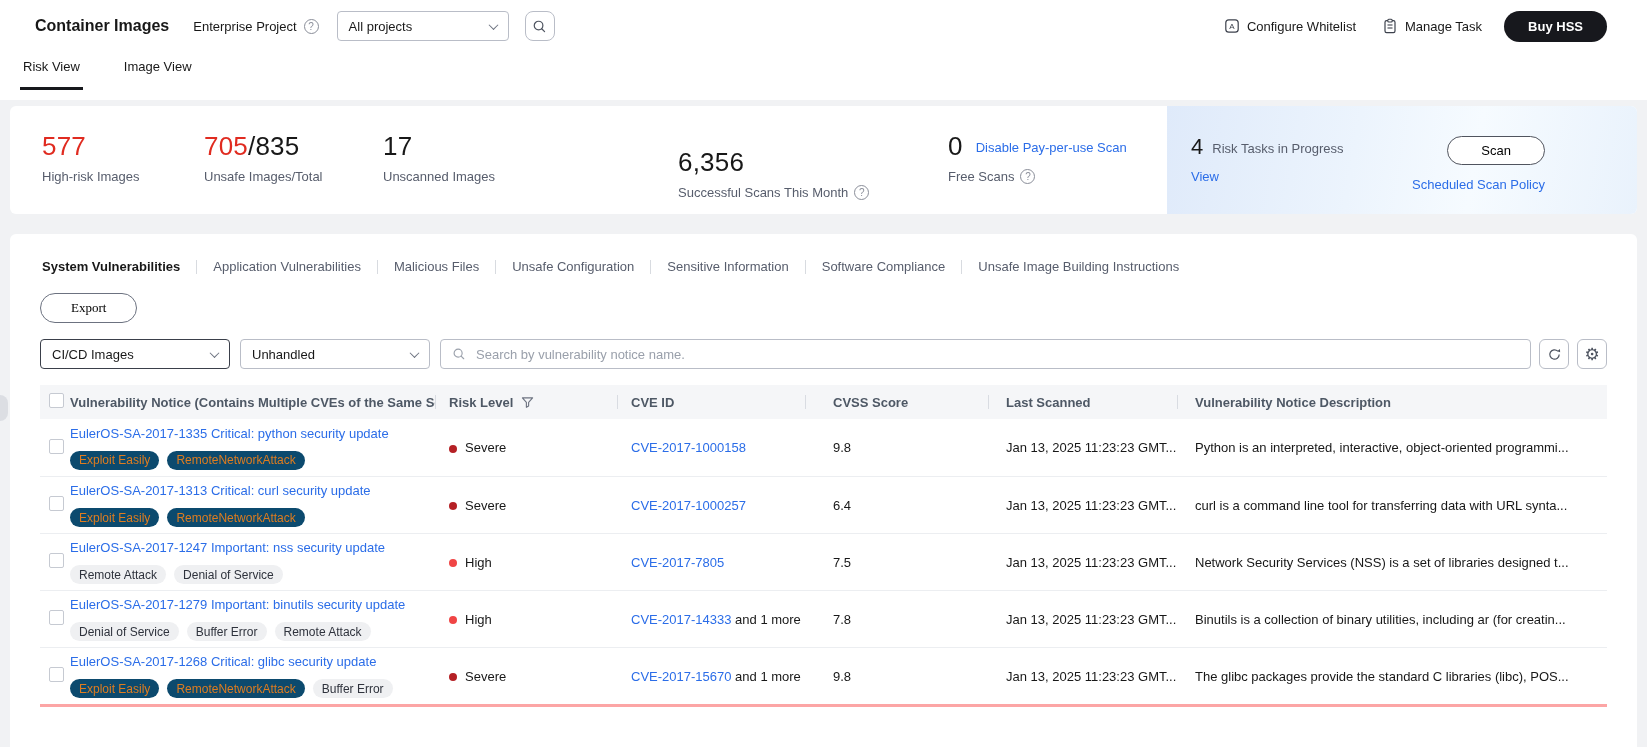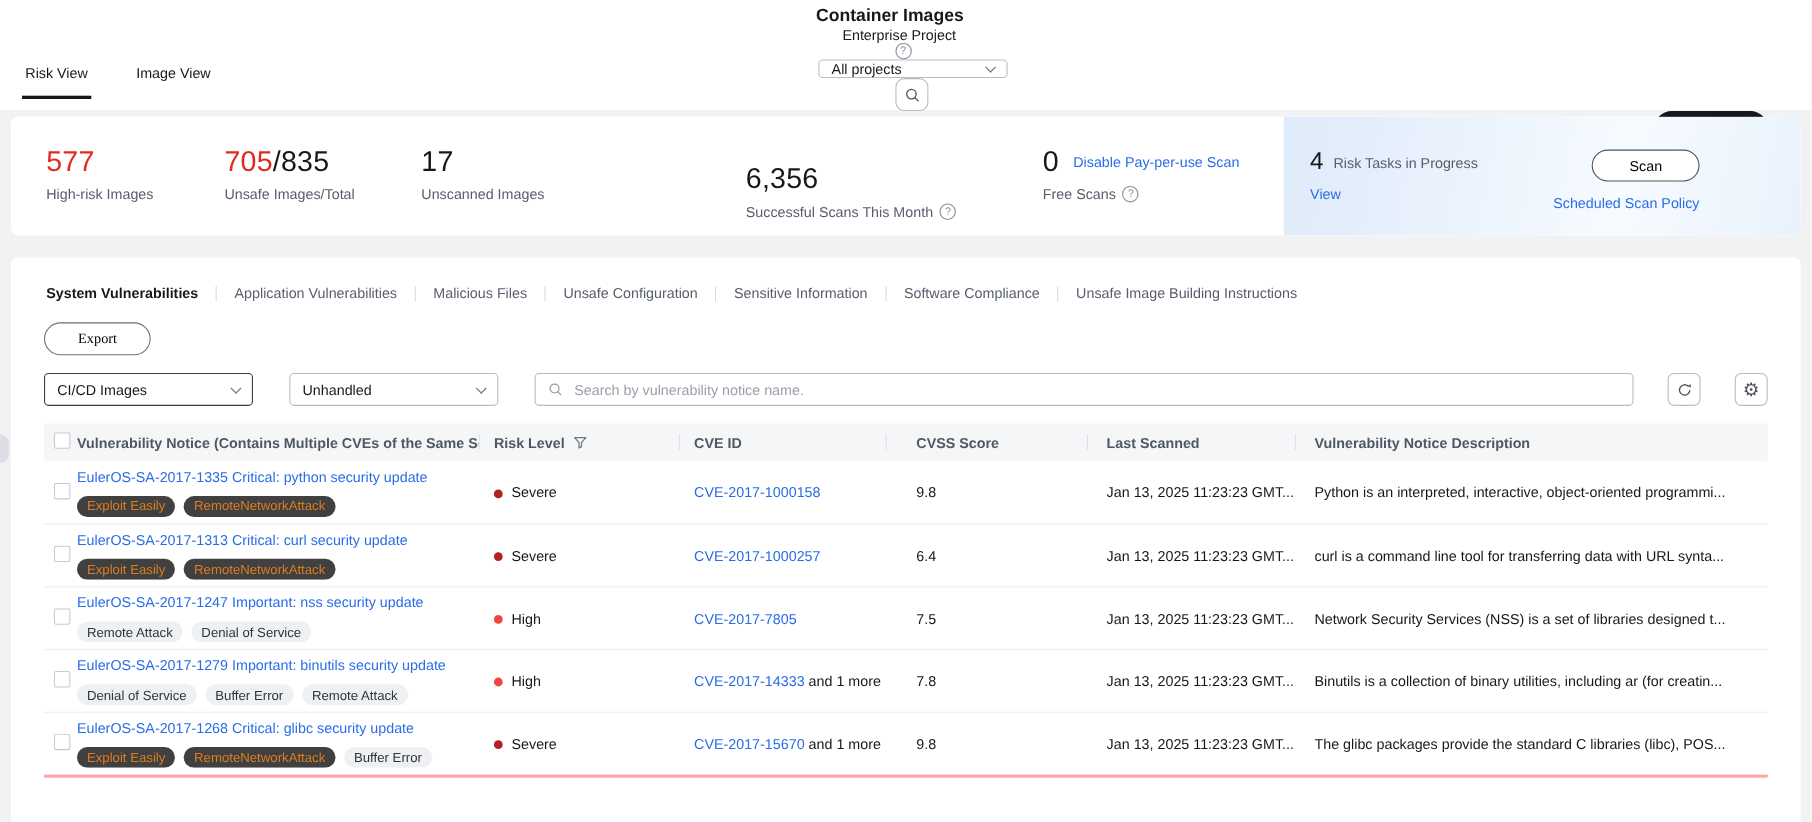--- a/index.html
+++ b/index.html
@@ -8,21 +8,21 @@
     width:1647px; height:747px; overflow:hidden;
     background:#f1f2f4;
     font-family:"Liberation Sans", sans-serif;
     font-size:13px; color:#181818;
   }
   a { text-decoration:none; cursor:pointer; }
   .link { color:#2b6de8; }
 
   
   .topbar { background:#fff; height:100px; }
-  .topbar-row { display:flex; align-items:center; height:46px; padding:6px 40px 0 35px;flex-direction:column; }
+  .topbar-row { display:flex; align-items:center; height:46px; padding:6px 40px 0 35px; }
   .page-title { font-size:16px; font-weight:bold; margin-right:24px; }
   .ep-label { margin-right:7px; }
   .qmark {
     display:inline-flex; width:15px; height:15px; border:1px solid #8a8e99; border-radius:50%;
     color:#8a8e99; font-size:10px; align-items:center; justify-content:center; flex:0 0 auto;
   }
   .qmark::before { content:"?"; }
   .select {
     display:flex; align-items:center; justify-content:space-between; height:30px;
     border:1px solid #b9bdc7; border-radius:4px; background:#fff; padding:0 11px; cursor:pointer;
@@ -75,21 +75,21 @@
   .main-card { margin:20px 10px 0; background:#fff; border-radius:6px; padding:25px 30px 60px; min-height:540px; }
   .cat-tabs { display:flex; align-items:center; }
   .cat-tab { color:#575d6c; padding:0 16px; cursor:pointer; white-space:nowrap; }
   .cat-tab:first-child { padding-left:2px; }
   .cat-tab.active { color:#181818; font-weight:bold; }
   .cat-sep { width:1px; height:14px; background:#d8dbe0; flex:0 0 auto; }
   .export-btn {
     margin-top:19px; border:1px solid #6c7280; border-radius:15px; background:#fff;
     padding:6px 30px; font-size:13px; font-family:Liberation Serif, serif; cursor:pointer;text-align:right;
   }
-  .filter-row { display:flex; align-items:center; margin-top:16px;gap:23px; }
+  .filter-row { display:flex; align-items:center; margin-top:16px; }
   .scope-select { width:190px; border-color:#3a3f4a; }
   .status-select { width:190px; margin-left:10px; }
   .search-box {
     flex:1; margin-left:10px; height:30px; border:1px solid #b9bdc7; border-radius:4px;
     display:flex; align-items:center; padding:0 11px; background:#fff;
   }
   .search-box input { border:none; outline:none; flex:1; font:inherit; color:#a16207; margin-left:8px; background:transparent; }
   .search-box input::placeholder { color:#9aa0ab; }
   .filter-row .icon-btn { border-radius:6px; margin-left:8px; }
   .gear::before { content:"\2699"; font-size:17px; color:#4e5460; line-height:1; }
@@ -116,21 +116,21 @@
   .checkbox {
     display:inline-block; width:15px; height:15px; border:1px solid #c6cad2; border-radius:2px;
     background:#fff; cursor:pointer; flex:0 0 auto;
   }
   .trow { display:flex; align-items:center; min-height:57px; border-top:1px solid #eceef1; background:#fff; }
   .trow:first-child { border-top:none; }
   .tbody { border-bottom:3px solid #fca5a5; }
   .notice-link { display:inline-block; max-width:360px; white-space:nowrap; overflow:hidden; }
   .tags { display:flex; gap:8px; margin-top:7px; }
   .tag { display:inline-flex; align-items:center; height:19px; padding:0 9px; border-radius:10px; font-size:12px; white-space:nowrap; }
-  .tag.orange { background:#404040; color:#df7c1f; }
+  .tag.orange { background:#0c4a6e; color:#df7c1f; }
   .tag.gray { background:#eff0f2; color:#2f333d; }
   .dot { display:inline-block; width:8px; height:8px; border-radius:50%; margin-right:8px; vertical-align:middle; }
   .dot.severe { background:#b52025; }
   .dot.high { background:#f04545; }
   .cve-more { color:#181818; }
 
   
   .edge-handle {
     position:absolute; left:0; top:395px; width:8px; height:26px;
     background:#dcdee3; border-radius:0 13px 13px 0;

